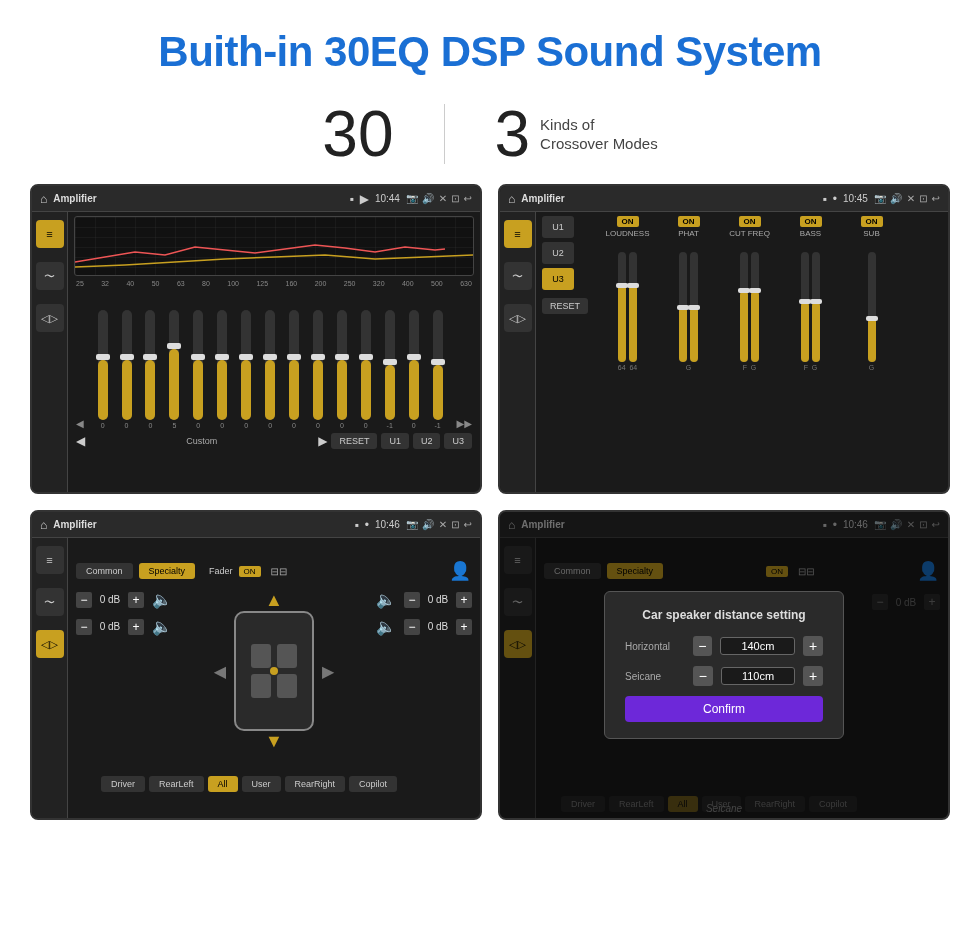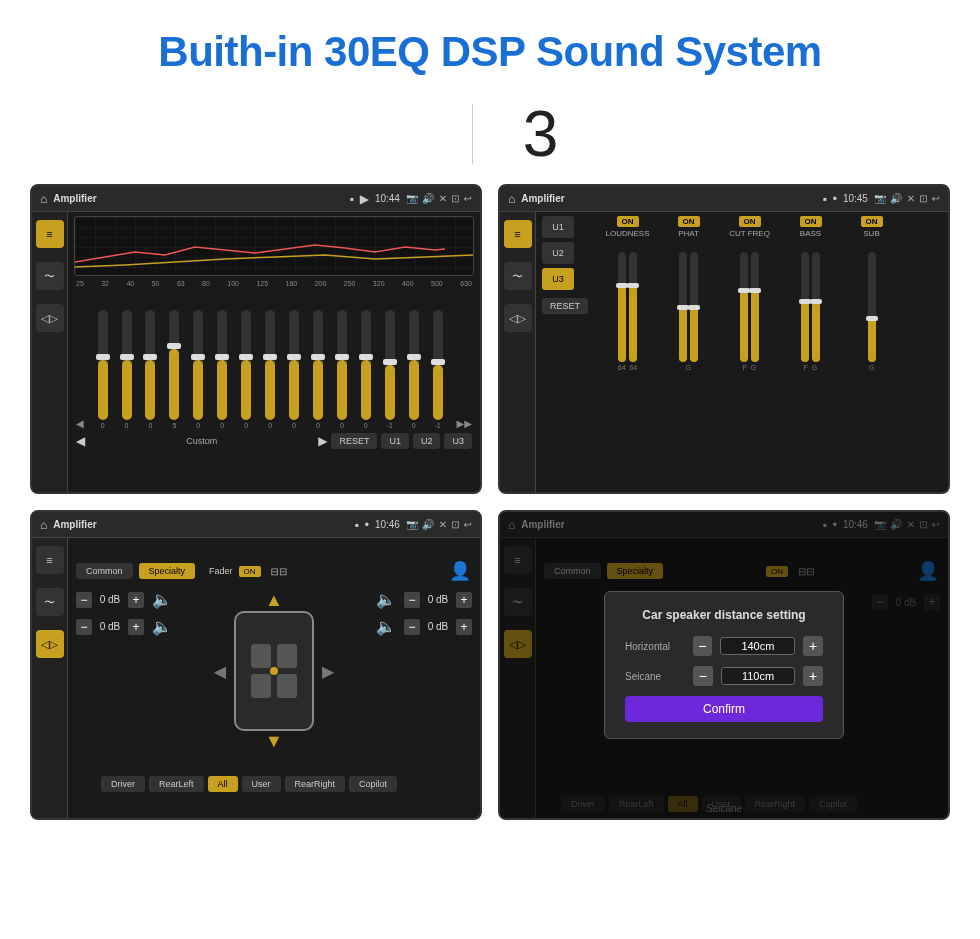--- a/index.html
+++ b/index.html
@@ -500,24 +500,29 @@
   </style>
 </head>
 <body>
 
 <div class="header">
   <h1>Buith-in 30EQ DSP Sound System</h1>
 </div>
 
 <div class="stats-row">
   <div class="stat-item">
+    <span class="stat-number">30</span>
   </div>
   <div class="stat-divider"></div>
   <div class="stat-item">
     <span class="stat-number">3</span>
+    <span class="stat-label">
+      <span>Kinds of</span><br>
+      <span>Crossover Modes</span>
+    </span>
   </div>
 </div>
 
 <div class="screens-grid">
 
   <div class="screen">
     <div class="screen-topbar">
       <span class="topbar-icon">⌂</span>
       <span class="topbar-title">Amplifier</span>
       <span class="topbar-icon">▪</span>

